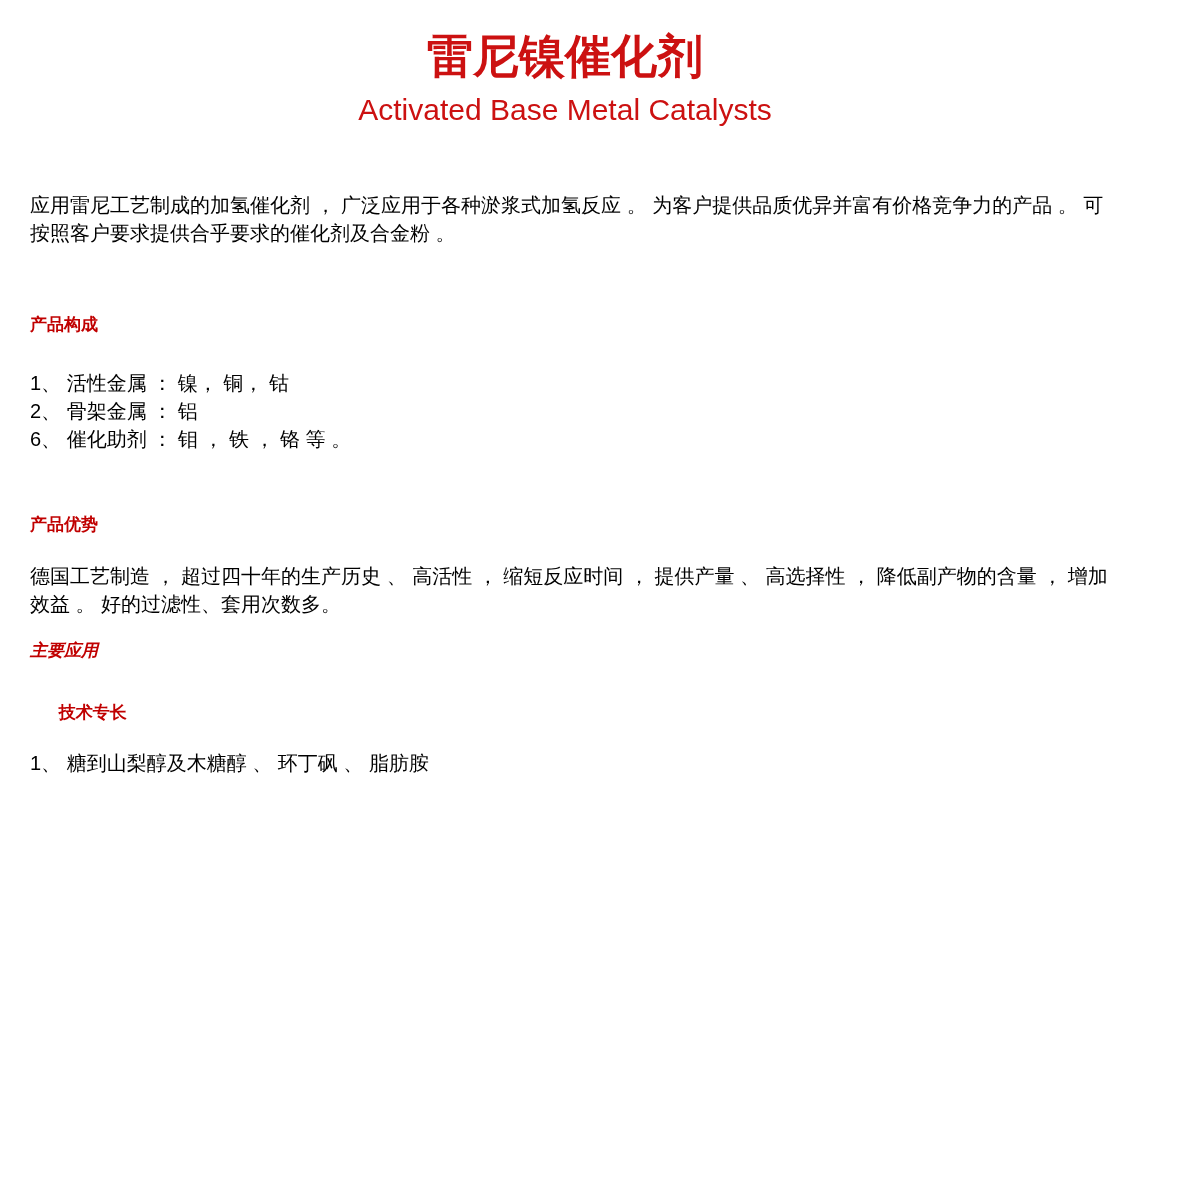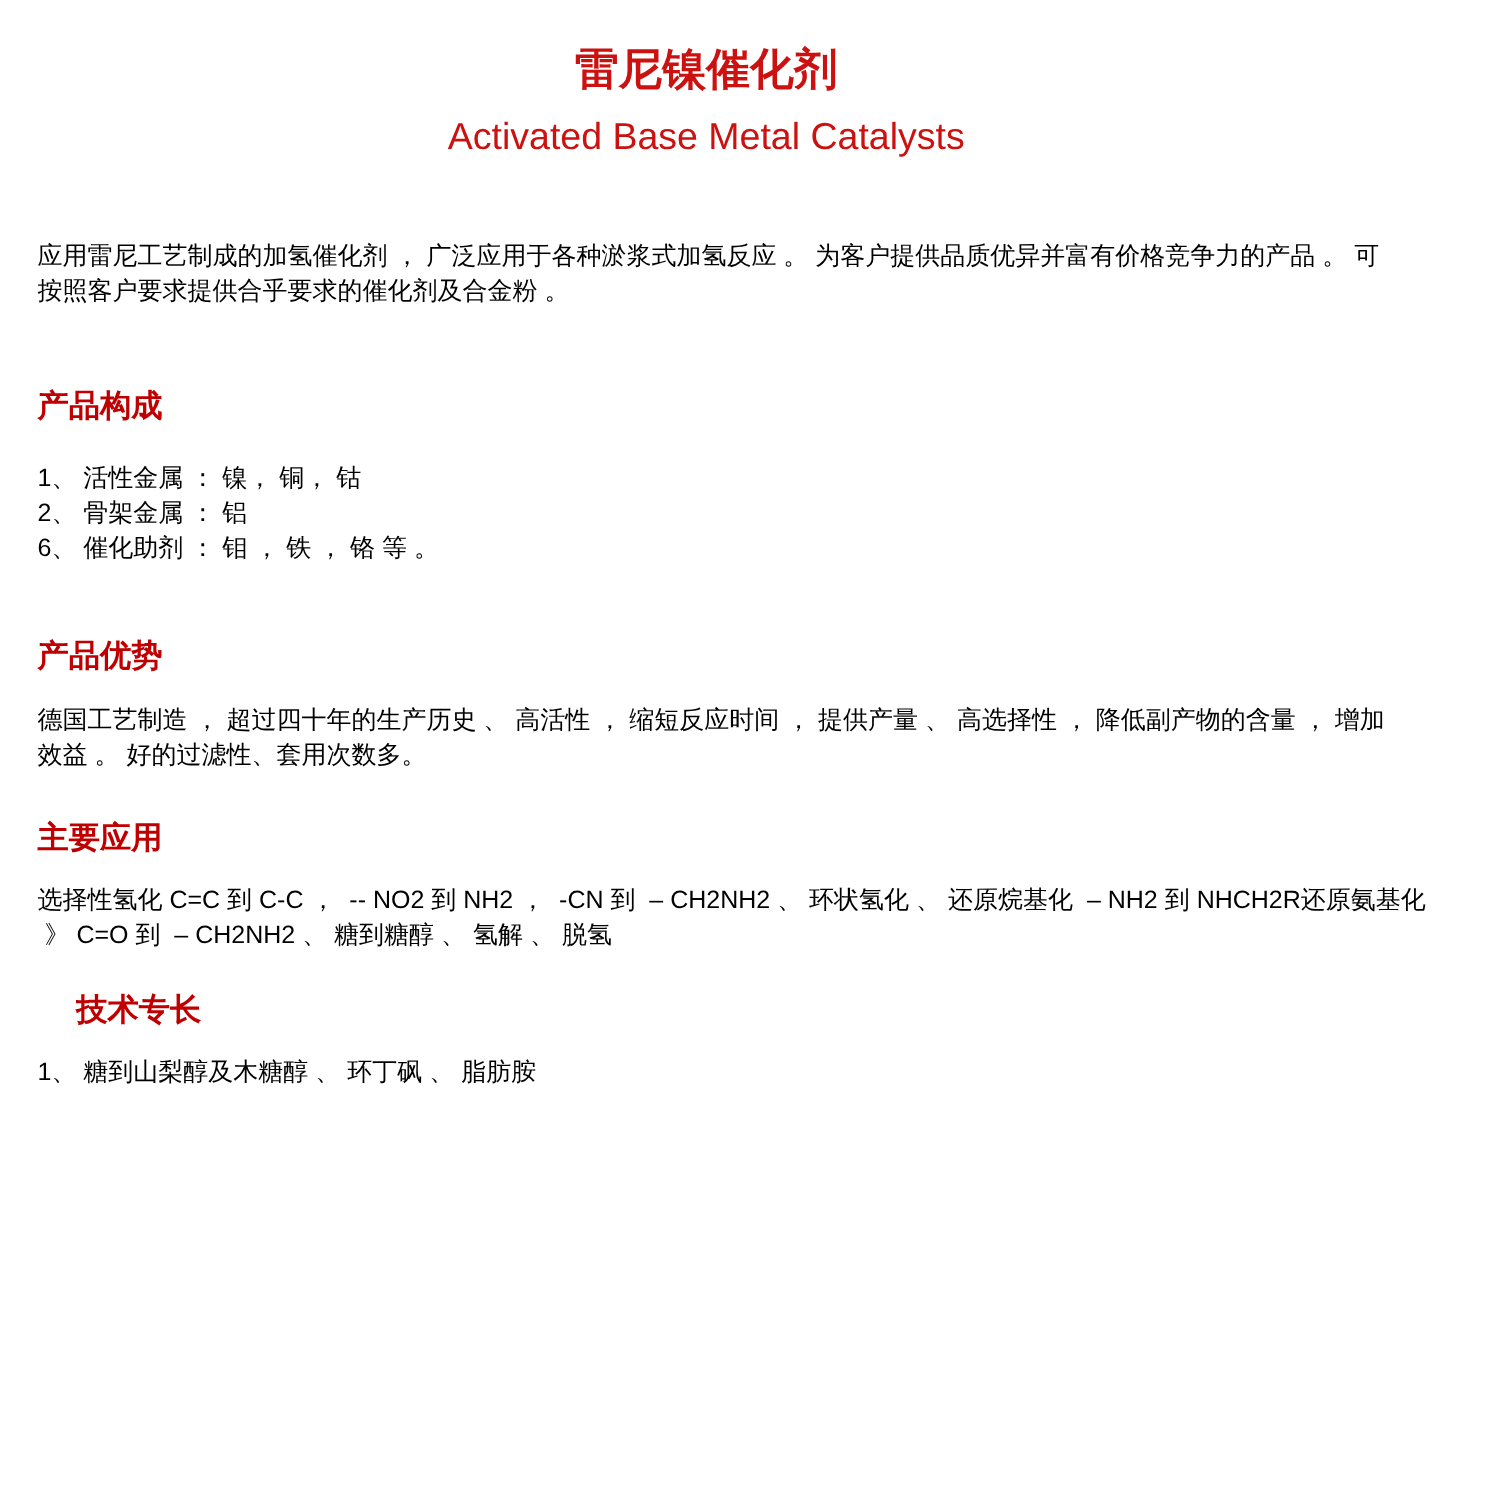--- a/index.html
+++ b/index.html
@@ -26,21 +26,21 @@
     width: 1200px;
     height: 1200px;
     padding: 0 30px;
   }
   .titles {
     width: 1070px;
     text-align: center;
   }
   .t-zh {
     margin: 36px 0 0 0;
-    font-size: 35px;
+    font-size: 46px;
     line-height: 40px;
     font-weight: 700;
     color: var(--title-red);
   }
   .t-en {
     margin: 16px 0 0 0;
     font-size: 30px;
     line-height: 36px;
     font-weight: 400;
     color: var(--title-red);
@@ -51,31 +51,31 @@
     line-height: 28px;
     font-weight: 400;
   }
   .line {
     display: block;
     white-space: pre; 
   }
   .intro { margin-top: 63px; }
   .sec-h {
     margin: 0;
-    font-size: 25px;
+    font-size: 17px;
     line-height: 32px;
     font-weight: 700;
     color: var(--heading-red);
     white-space: pre; 
   }
   .s0 .sec-h { margin-top: 62px; }
   .s0 .para  { margin-top: 28px; }
   .s1 .sec-h { margin-top: 56px; }
   .s1 .para  { margin-top: 21px; }
-  .s2 .sec-h { margin-top: 36px; }
+  .s2 .sec-h { margin-top: 17px; font-style: italic; }
   .s2 .para  { margin-top: 20px; }
   .s3 .sec-h { margin-top: 30px; margin-left: 24px; }
   .s3 .para  { margin-top: 20px; }
 </style>
 </head>
 <body>
 
 <main class="doc">
 
   <header class="titles">
@@ -100,24 +100,20 @@
   <section class="s1">
     <h3 class="sec-h">产品优势</h3>
     <div class="para">
       <span class="line">德国工艺制造 ， 超过四十年的生产历史 、 高活性 ， 缩短反应时间 ， 提供产量 、 高选择性 ， 降低副产物的含量 ， 增加</span>
       <span class="line">效益 。 好的过滤性、套用次数多。</span>
     </div>
   </section>
 
   <section class="s2">
     <h3 class="sec-h">主要应用</h3>
-    <div class="para">
-      <span class="line">选择性氢化 C=C 到 C-C ，  -- NO2 到 NH2 ，  -CN 到  – CH2NH2 、 环状氢化 、 还原烷基化  – NH2 到 NHCH2R还原氨基化</span>
-      <span class="line"> 》 C=O 到  – CH2NH2 、 糖到糖醇 、 氢解 、 脱氢</span>
-    </div>
   </section>
 
   <section class="s3">
     <h3 class="sec-h"> 技术专长</h3>
     <div class="para">
       <span class="line">1、 糖到山梨醇及木糖醇 、 环丁砜 、 脂肪胺</span>
     </div>
   </section>
 
 </main>

